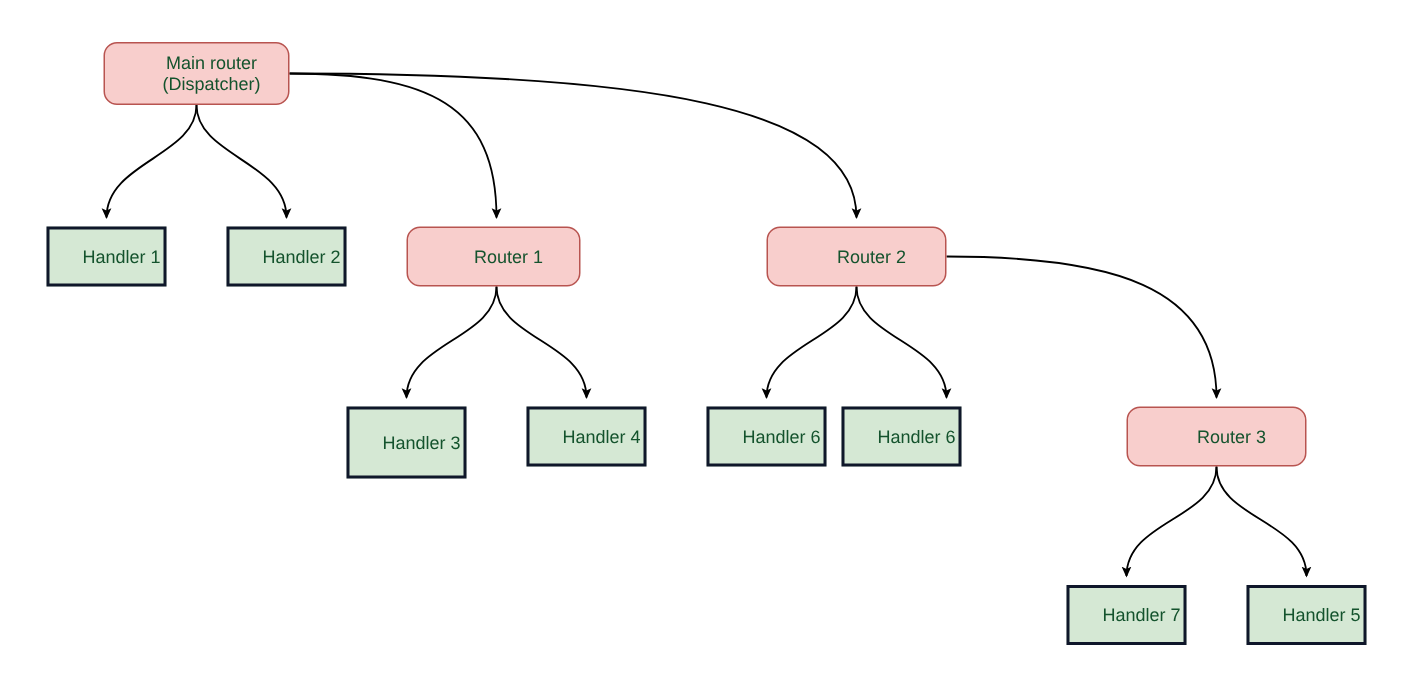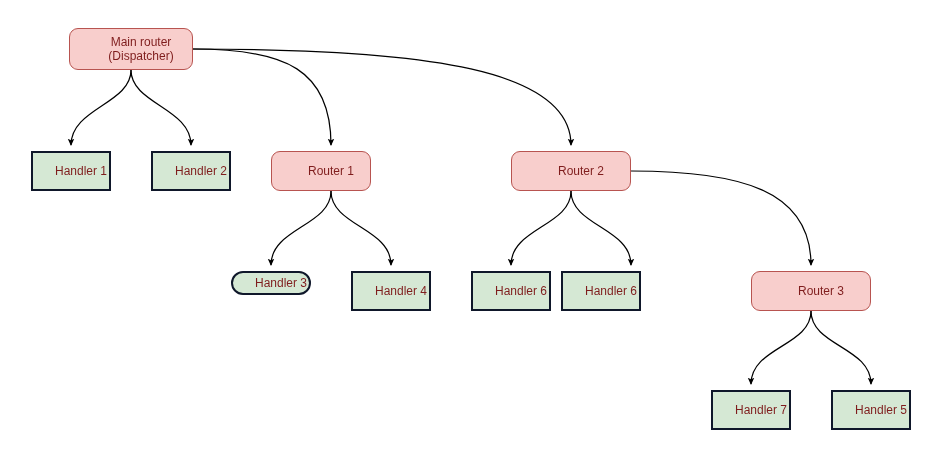--- a/index.html
+++ b/index.html
@@ -27,21 +27,21 @@
   }
   .node {
     position: absolute;
     box-sizing: border-box;
     display: flex;
     align-items: center;
     justify-content: center;
     text-align: center;
     font-size: 12px;
     line-height: 14px;
-    color: #7f1d1d;
+    color: #14532d;
     white-space: pre-line;
     z-index: 2;
     padding-left: 20px;
   }
   .node-router {
     background: #f8cecc;
     border: 1px solid #b85450;
     border-radius: 9px;
   }
   .node-handler {
@@ -74,23 +74,23 @@
         <path d="M 811 311 C 811 346 751 347 751 384" fill="none" stroke="#000000" stroke-width="1.2" marker-end="url(#arrowhead)"></path>
         <path d="M 811 311 C 811 346 871 347 871 384" fill="none" stroke="#000000" stroke-width="1.2" marker-end="url(#arrowhead)"></path>
       </g>
   </svg>
 
   <div id="node-layer">
       <div class="node node-router" style="left: 69px; top: 28px; width: 124px; height: 42px;">Main router
 (Dispatcher)</div>
       <div class="node node-handler" style="left: 31px; top: 151px; width: 80px; height: 40px;">Handler 1</div>
       <div class="node node-handler" style="left: 151px; top: 151px; width: 80px; height: 40px; text-align: right;">Handler 2</div>
-      <div class="node node-router" style="left: 271px; top: 151px; width: 100px; height: 40px;">Router 1</div>
+      <div class="node node-router" style="left: 271px; top: 151px; width: 116px; height: 40px;">Router 1</div>
       <div class="node node-router" style="left: 511px; top: 151px; width: 120px; height: 40px;">Router 2</div>
-      <div class="node node-handler" style="left: 231px; top: 271px; width: 80px; height: 24px; border-radius: 14px;">Handler 3</div>
+      <div class="node node-handler" style="left: 231px; top: 271px; width: 80px; height: 48px;">Handler 3</div>
       <div class="node node-handler" style="left: 351px; top: 271px; width: 80px; height: 40px;">Handler 4</div>
       <div class="node node-handler" style="left: 471px; top: 271px; width: 80px; height: 40px;">Handler 6</div>
       <div class="node node-handler" style="left: 561px; top: 271px; width: 80px; height: 40px;">Handler 6</div>
       <div class="node node-router" style="left: 751px; top: 271px; width: 120px; height: 40px;">Router 3</div>
       <div class="node node-handler" style="left: 711px; top: 390px; width: 80px; height: 40px;">Handler 7</div>
       <div class="node node-handler" style="left: 831px; top: 390px; width: 80px; height: 40px;">Handler 5</div>
     </div>
 
 </div>
 

